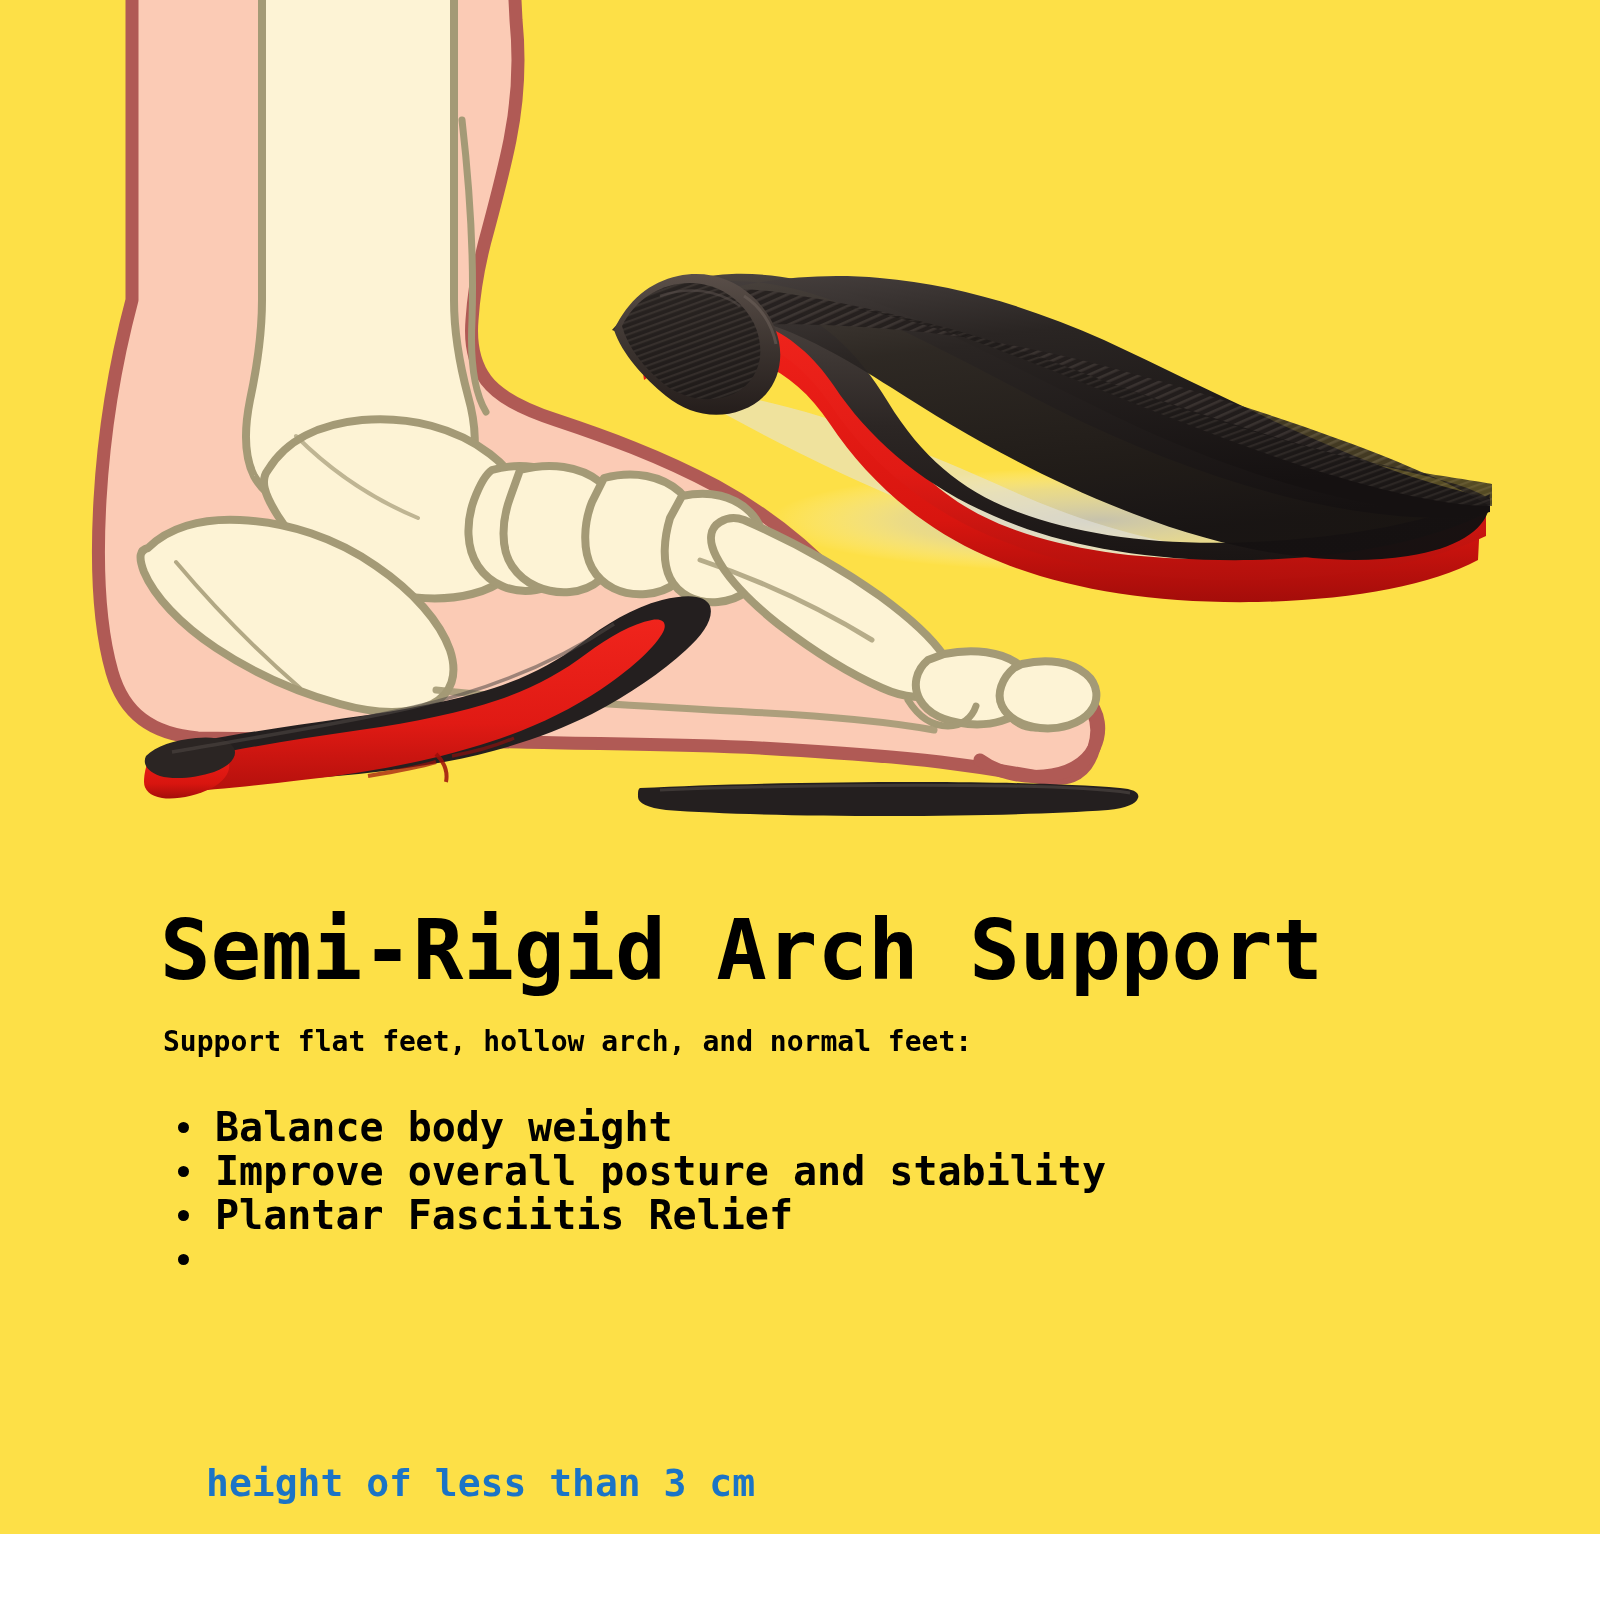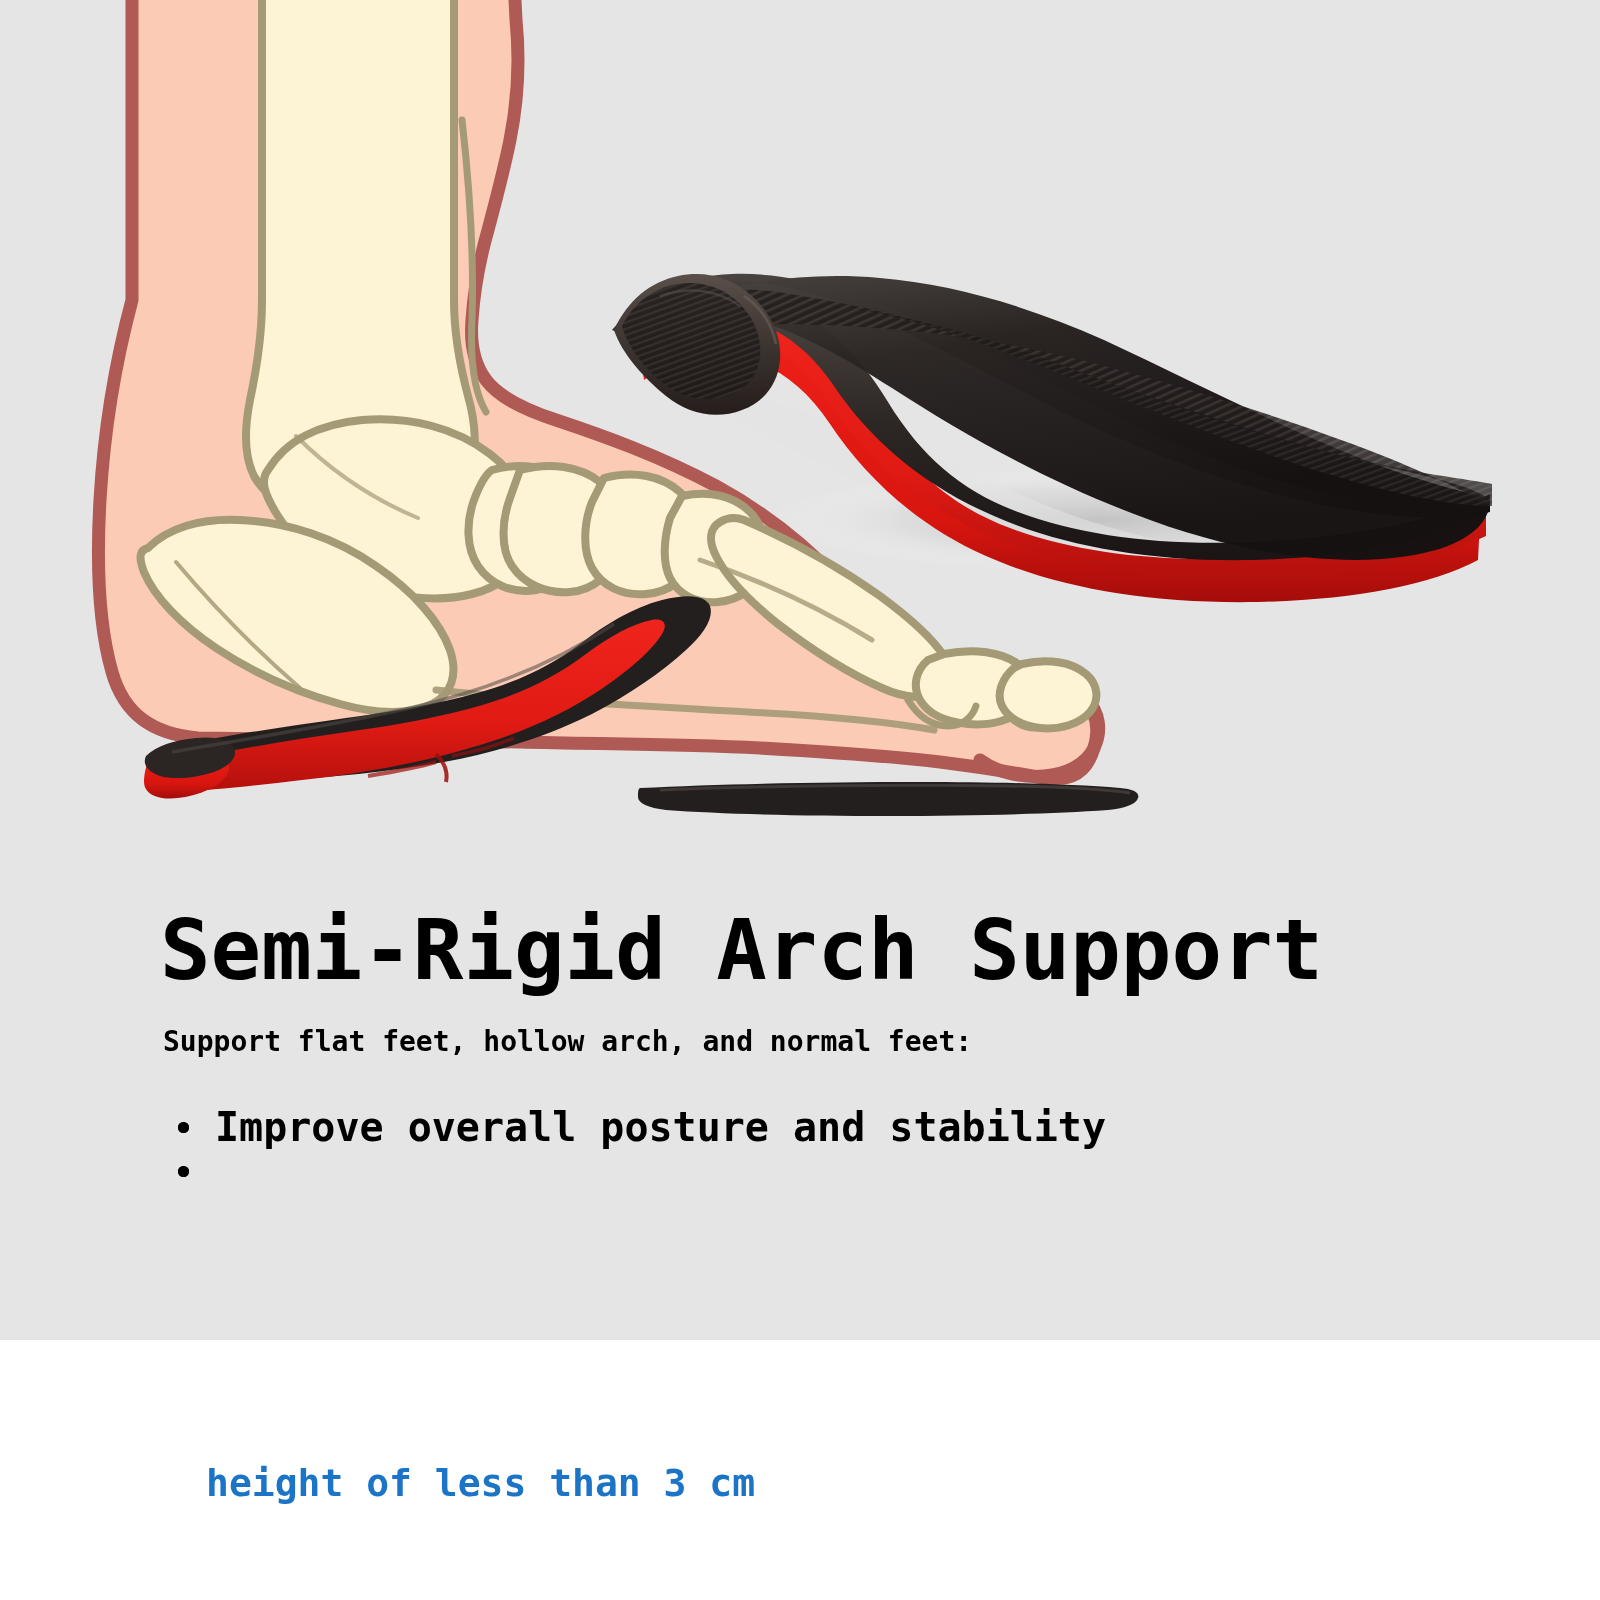--- a/index.html
+++ b/index.html
@@ -11,22 +11,22 @@
   body {
     width: 1600px;
     height: 1600px;
     overflow: hidden;
     font-family: "DejaVu Sans Mono", monospace;
     -webkit-font-smoothing: antialiased;
   }
   #page {
     position: relative;
     width: 1600px;
-    height: 1340px;
-    background: #e5e5e5;
+    height: 1534px;
+    background: #fde047;
   }
 
   
   #illustration {
     position: absolute;
     left: 0;
     top: 0;
     width: 1600px;
     height: 880px;
   }
@@ -462,27 +462,29 @@
 
   <div id="copy">
 
     <div class="title">Semi-Rigid Arch Support</div>
 
     <div class="subtitle">Support flat feet, hollow arch, and normal feet:</div>
 
     <ul class="benefits">
       <li>
         <span class="dot"></span>
+        <span>Balance body weight</span>
       </li>
       <li>
         <span class="dot"></span>
         <span>Improve overall posture and stability</span>
       </li>
       <li>
         <span class="dot"></span>
+        <span>Plantar Fasciitis Relief</span>
       </li>
       <li>
         <span class="dot"></span>
       </li>
     </ul>
 
     <div class="footnote">
       <span class="ln2">height of less than 3 cm</span>
     </div>
   </div>

